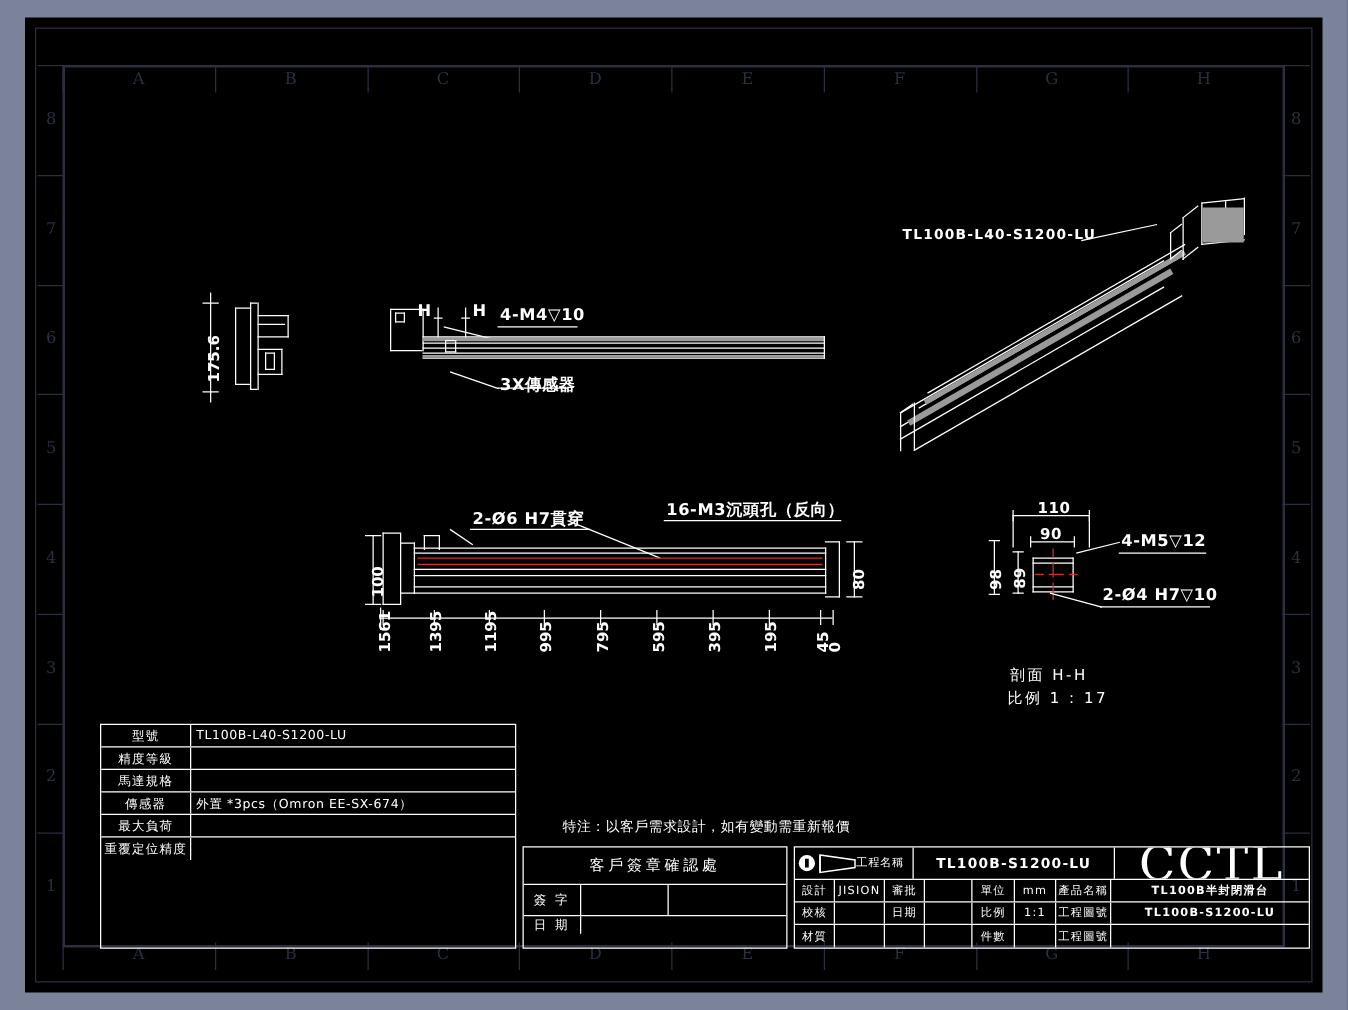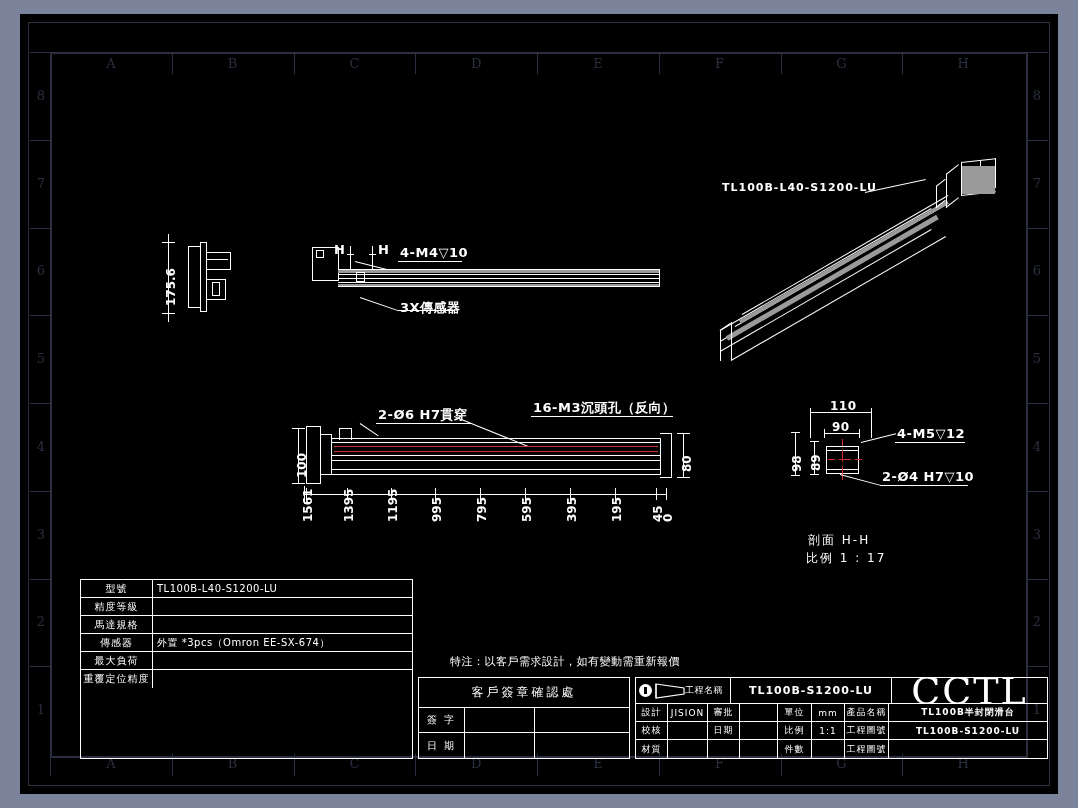--- a/index.html
+++ b/index.html
@@ -19,21 +19,21 @@
   
   #spectable{position:absolute;left:60px;top:565px;width:333px;height:180px;border:1px solid #fff;box-sizing:border-box;}
   #spectable .row{display:flex;height:18px;border-bottom:1px solid #fff;box-sizing:border-box;}
   #spectable .row:last-child{border-bottom:none;}
   #spectable .k{width:72px;border-right:1px solid #fff;box-sizing:border-box;color:#fff;font-size:10px;display:flex;align-items:center;justify-content:center;letter-spacing:1px;}
   #spectable .v{flex:1;color:#fff;font-size:10px;display:flex;align-items:center;padding-left:4px;letter-spacing:0.5px;box-sizing:border-box;}
   
   #signblock{position:absolute;left:398px;top:663px;width:212px;height:82px;border:1px solid #fff;box-sizing:border-box;}
   #signTitle{height:30px;display:flex;align-items:center;justify-content:center;color:#fff;font-size:12px;letter-spacing:3px;border-bottom:1px solid #fff;box-sizing:border-box;}
   #signblock .srow{display:flex;height:25px;border-bottom:1px solid #fff;box-sizing:border-box;}
-  #signblock .srow:last-child{border-bottom:none;}
+  #signblock .srow:last-child{border-bottom:none;flex-direction:column;}
   #signblock .sk{width:46px;border-right:1px solid #fff;box-sizing:border-box;color:#fff;font-size:10px;display:flex;align-items:center;justify-content:center;letter-spacing:2px;}
   #signblock .sv{width:70px;border-right:1px solid #fff;box-sizing:border-box;}
   #signblock .sv2{flex:1;}
   
   #titleblock{position:absolute;left:615px;top:663px;width:413px;height:82px;border:1px solid #fff;box-sizing:border-box;}
   #tb-top{display:flex;height:26px;border-bottom:1px solid #fff;box-sizing:border-box;}
   #tb-logocell{width:95px;border-right:1px solid #fff;box-sizing:border-box;display:flex;align-items:center;padding-left:3px;}
   #tb-projname{flex:1;border-right:1px solid #fff;box-sizing:border-box;display:flex;align-items:center;justify-content:center;color:#fff;font-size:11px;font-weight:bold;letter-spacing:1px;}
   #tb-cctl{width:155px;display:flex;align-items:center;justify-content:center;color:#fff;font-size:38px;font-family:"DejaVu Serif","Liberation Serif",serif;letter-spacing:2px;line-height:1;overflow:hidden;}
   .tb-row{display:flex;height:18px;border-bottom:1px solid #fff;box-sizing:border-box;}

